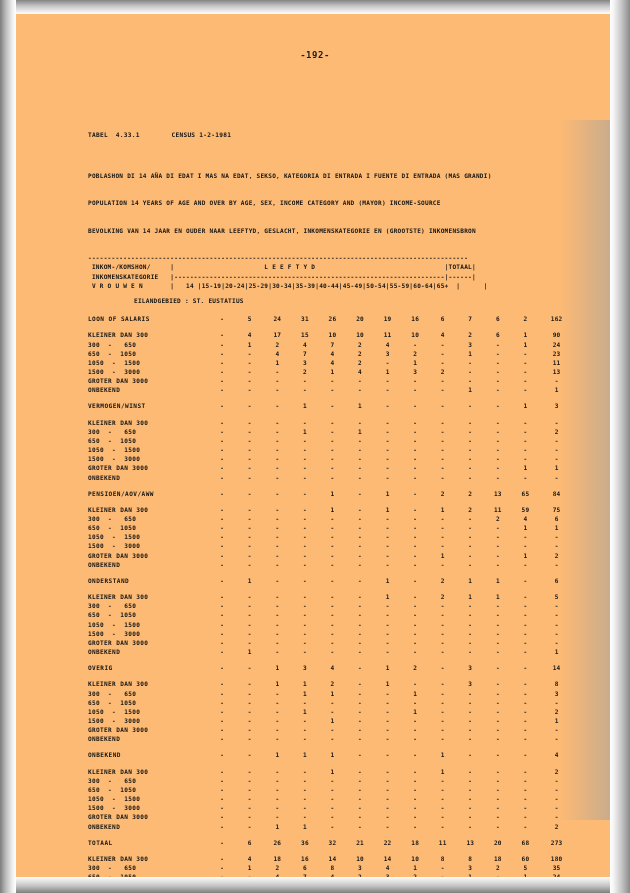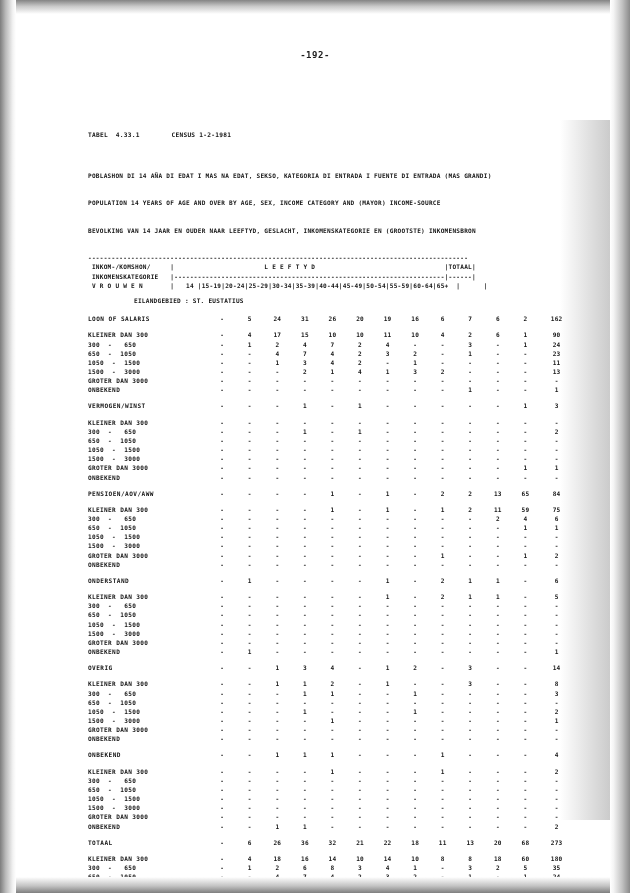--- a/index.html
+++ b/index.html
@@ -10,21 +10,21 @@
   body {
     width: 630px;
     height: 893px;
     overflow: hidden;
     font-family: "DejaVu Sans Mono", "Liberation Mono", monospace;
   }
   #page {
     position: relative;
     width: 630px;
     height: 893px;
-    background: #ffffff;
+    background: #fdba74;
     box-sizing: border-box;
     overflow: hidden;
   }
   
   #page::before {
     content: "";
     position: absolute;
     left: 0; top: 0; bottom: 0;
     width: 16px;
     background: linear-gradient(to right, #7d7d7d 0%, #b9b9b9 35%, #f2f2f2 80%, #ffffff 100%);

